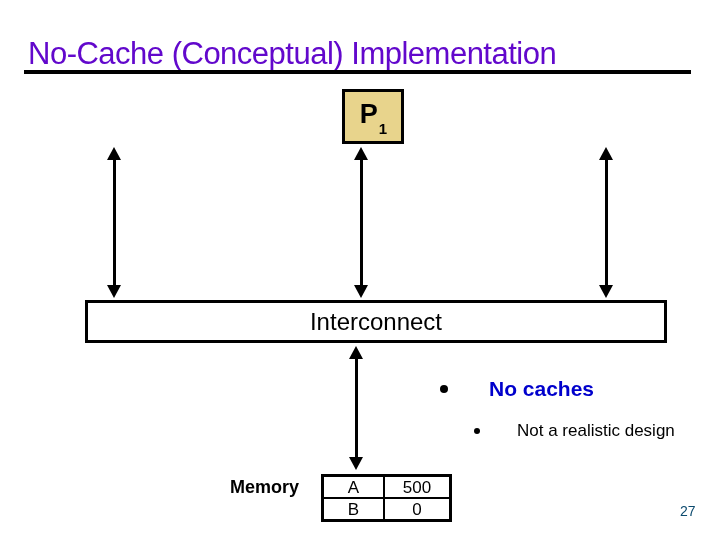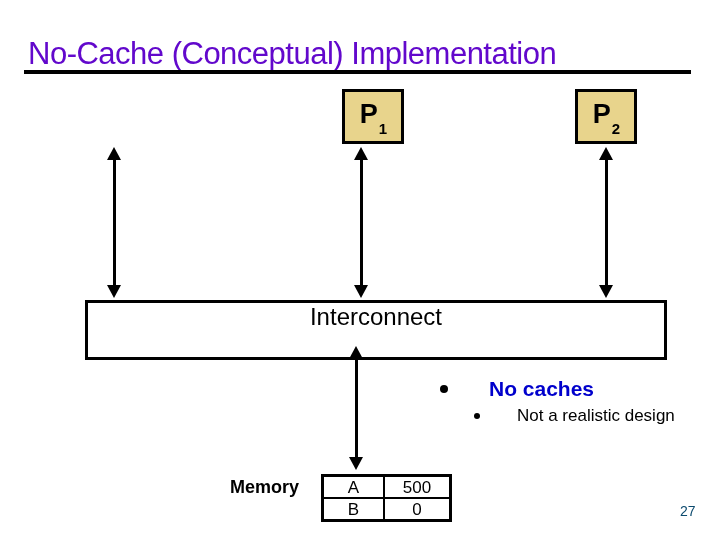--- a/index.html
+++ b/index.html
@@ -28,32 +28,32 @@
   .varrow .head-up{position:absolute;top:0;left:50%;margin-left:-7px;width:0;height:0;
     border-left:7px solid transparent;border-right:7px solid transparent;border-bottom:13px solid #000;}
   .varrow .head-down{position:absolute;bottom:0;left:50%;margin-left:-7px;width:0;height:0;
     border-left:7px solid transparent;border-right:7px solid transparent;border-top:13px solid #000;}
   .arr-0{left:107px;top:147px;height:151px;}
   .arr-1{left:354px;top:147px;height:151px;}
   .arr-2{left:599px;top:147px;height:151px;}
   .arr-mem{left:349px;top:346px;height:124px;}
 
   .interconnect{
-    position:absolute;left:85px;top:300px;width:582px;height:60px;box-sizing:border-box;
+    position:absolute;left:85px;top:300px;width:582px;height:43px;box-sizing:border-box;
     background:#fff;border:3px solid #000;
-    display:flex;justify-content:center;
+    display:flex;align-items:center;justify-content:center;
     font-size:24px;color:#000;
   }
 
   .bullet{position:absolute;display:flex;align-items:center;gap:24px;}
   .bullet .dot{border-radius:50%;background:#000;flex:0 0 auto;}
   .bullet-1{left:440px;top:375px;height:28px;}
   .bullet-1 .dot{width:8px;height:8px;margin-right:17px;}
   .bullet-1 .btext{font-size:21px;font-weight:bold;color:#0000CC;white-space:nowrap;}
-  .bullet-2{left:474px;top:404px;height:24px;}
+  .bullet-2{left:474px;top:419px;height:24px;}
   .bullet-2 .dot{width:6px;height:6px;margin-right:13px;}
   .bullet-2 .btext{font-size:17px;color:#000;white-space:nowrap;}
 
   .mem-label{position:absolute;left:230px;top:477px;font-size:18px;font-weight:bold;color:#000;}
   .mem-table{
     position:absolute;left:321px;top:474px;border-collapse:collapse;
   }
   .mem-table td{
     border:2px solid #000;background:#fff;
     width:57px;height:20px;padding:0 1px;
@@ -67,23 +67,20 @@
 </head>
 <body>
 
 <div class="slide">
 
   <h1 class="title">No-Cache (Conceptual) Implementation</h1>
   <div class="title-rule"></div>
 
   <div class="pbox pbox-1">
     <span class="plabel"><span>P</span><sub>1</sub></span>
-  </div>
-  <div class="pbox pbox-2">
-    <span class="plabel"><span>P</span><sub>2</sub></span>
   </div>
 
   <div class="varrow arr-0">
     <div class="head-up"></div>
     <div class="shaft"></div>
     <div class="head-down"></div>
   </div>
   <div class="varrow arr-1">
     <div class="head-up"></div>
     <div class="shaft"></div>

